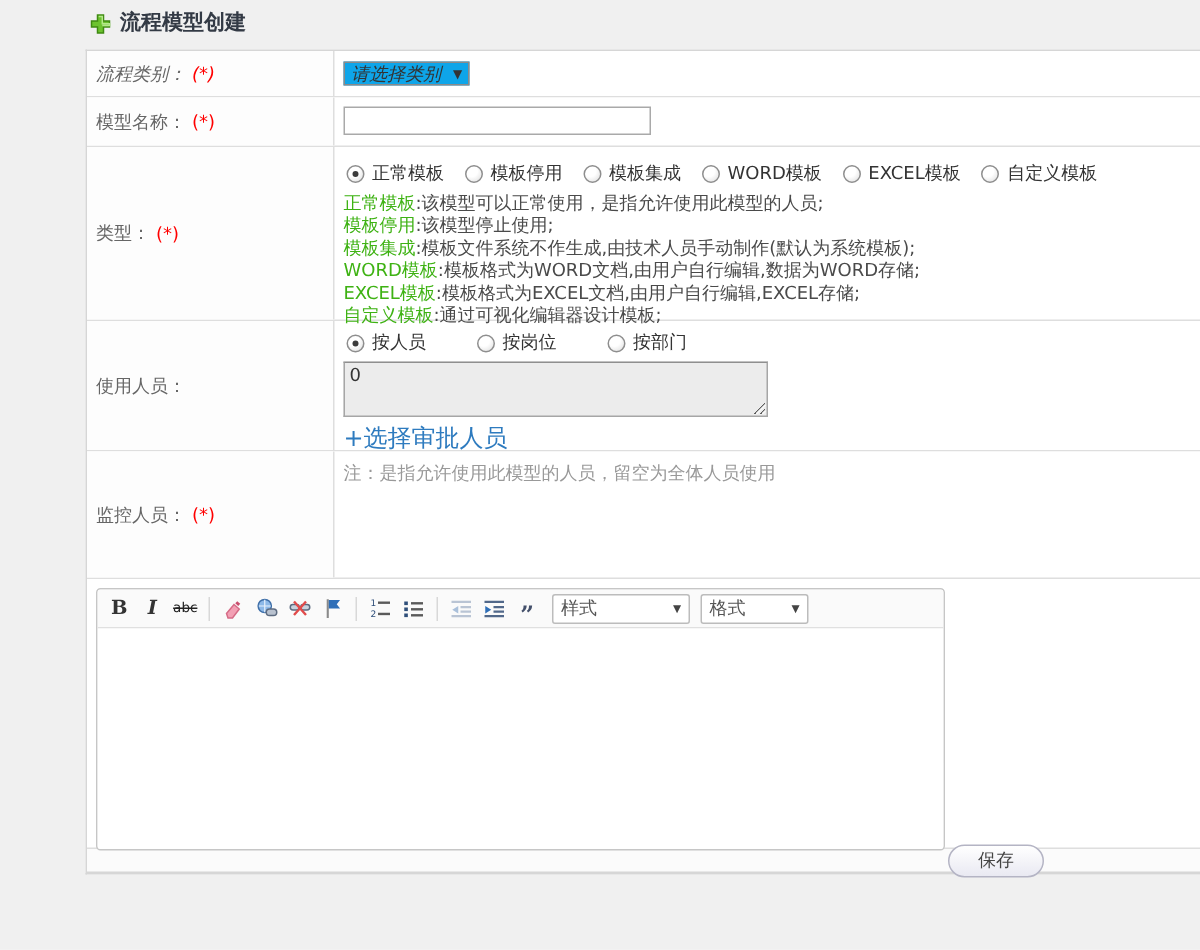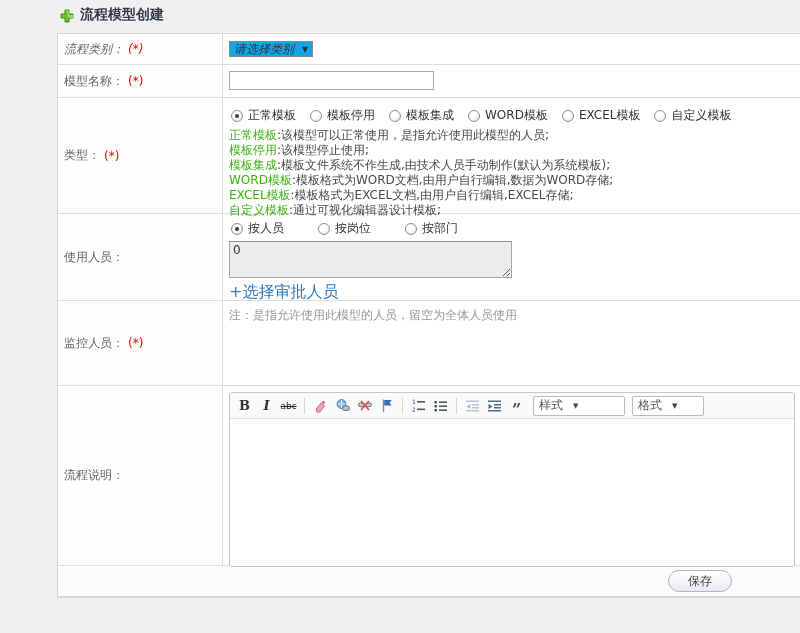--- a/index.html
+++ b/index.html
@@ -67,31 +67,31 @@
   .editor-toolbar { display:flex; align-items:center; height:26px; background:#fafafa;
                     border-bottom:1px solid #e0e0e0; padding:0 5px; gap:3px; }
   .tb-btn { display:inline-flex; align-items:center; justify-content:center;
             width:19px; height:19px; cursor:pointer; color:#333; }
   .tb-sep { width:1px; height:16px; background:#d8d8d8; margin:0 3px; }
   .glyph-b { font-family:"DejaVu Serif","Liberation Serif",serif; font-weight:bold; font-size:13px; }
   .glyph-i { font-family:"DejaVu Serif","Liberation Serif",serif; font-style:italic; font-weight:bold; font-size:13px; }
   .glyph-abc { font-size:9px; text-decoration:line-through; letter-spacing:0; color:#222; }
   .glyph-quote { font-family:"DejaVu Serif","Liberation Serif",serif; font-weight:bold;
                  font-size:16px; color:#44506b; line-height:10px; margin-top:8px; }
-  .tb-dd { display:inline-flex; align-items:center; height:20px;
+  .tb-dd { display:inline-flex; align-items:center; justify-content:space-between; height:20px;
            background:#fff; border:1px solid #bcbcbc; border-radius:2px; padding:0 5px;
            color:#555; font-size:12px; margin-left:4px; cursor:pointer; }
   .tb-dd .dd-caret { font-size:7px; color:#444; margin-left:10px; }
   .dd-style { width:92px; }
   .dd-format { width:72px; }
   .editor-body { height:147px; background:#fff; }
 
   
-  .footer-row { height:31px; background:#fbfbfb; display:flex; align-items:center;
-                justify-content:flex-end; padding-right:68px; border-bottom:1px solid #d6d6d6; }
+  .footer-row { height:16px; background:#fbfbfb; display:flex; align-items:center;
+                justify-content:flex-end; padding-right:104px; border-bottom:1px solid #d6d6d6; }
   .save-btn { width:64px; height:22px; border:1px solid #b4b4c4; border-radius:11px;
               background:linear-gradient(#ffffff, #e9e9f2); font-size:12px; color:#444;
               font-family:inherit; cursor:pointer; }
 </style>
 </head>
 <body>
 
 <div class="page">
 
   <div class="page-header">
@@ -210,23 +210,20 @@
     </div>
 
     <div class="row row-monitors">
       <div class="label-cell">
         <span>监控人员：</span>
         <span class="req">(*)</span>
       </div>
     </div>
 
     <div class="row row-desc">
-      <div class="label-cell">
-        <span>流程说明：</span>
-      </div>
       <div class="content-cell">
         <div class="editor">
           <div class="editor-toolbar">
             <span class="tb-btn glyph-b">B</span>
             <span class="tb-btn glyph-i">I</span>
             <span class="tb-btn glyph-abc">abc</span>
             <span class="tb-sep"></span>
             <span class="tb-btn">
               <svg width="15" height="15" viewBox="0 0 15 15">
                 <path d="M3 11 L8 5 l3.5 3 L7 14 l-3 0 z" fill="#f2a0b4" stroke="#d56b86" stroke-width="1"></path>

